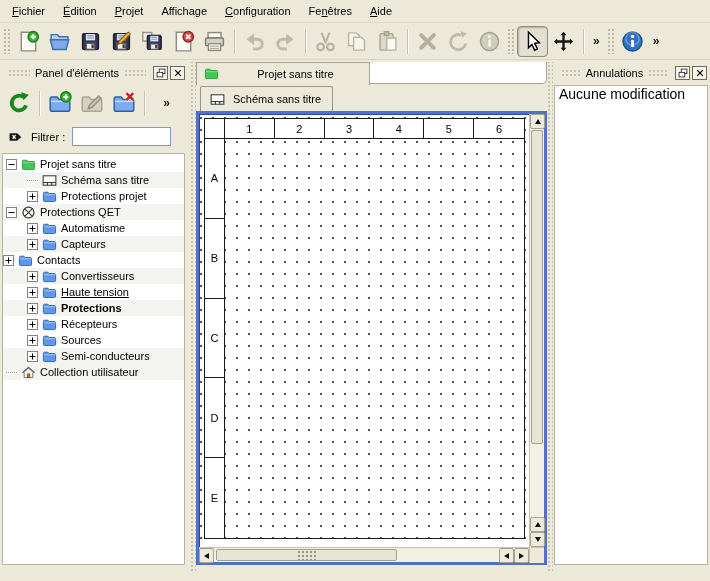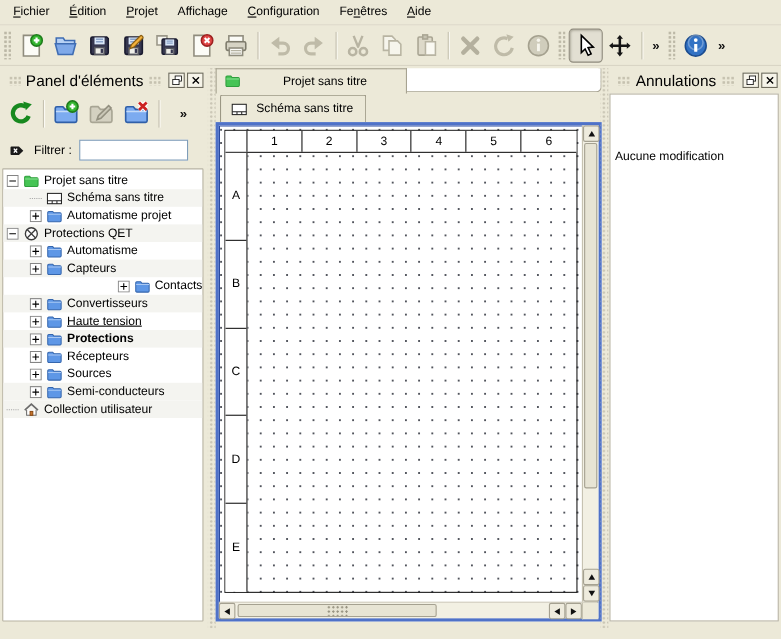--- a/index.html
+++ b/index.html
@@ -37,21 +37,21 @@
   #right-dock { left:553px; width:157px; }
   .vsplitter { position:absolute; top:62px; bottom:10px; width:7px;
     background-image: radial-gradient(circle, #c9c5b4 1px, transparent 1.2px);
     background-size: 4px 4px; background-position: 1px 30px; }
   #splitter-left { left:189px; } #splitter-right { left:546px; }
 
   .dock-title { height:20px; display:flex; align-items:center; padding:0 3px; margin-top:1px; }
   .dock-grip { flex:1; height:9px; margin:0 5px;
     background-image: radial-gradient(circle, #c6c2b0 1.1px, transparent 1.3px);
     background-size: 4px 4px; }
-  .dock-title-label { font-size:14px; }
+  .dock-title-label { font-size:11px; }
   .dock-btn { width:15px; height:14px; margin-left:2px; background:#f6f4e9;
               border:1px solid #6e6b5d; display:flex; align-items:center; justify-content:center; }
   .dock-btn svg { width:10px; height:10px; }
 
   .panel-toolbar { height:40px; display:flex; align-items:center; padding:0 3px; }
   .panel-toolbar .tb-btn { width:32px; height:32px; }
   .panel-toolbar .tb-btn svg { width:24px; height:24px; }
   .panel-toolbar .tb-chevron { margin-left:auto; margin-right:10px; }
 
   .filter-row { height:27px; display:flex; align-items:center; gap:7px; padding:0 7px; }
@@ -124,21 +124,21 @@
     background-image: radial-gradient(circle, #969280 1px, transparent 1.15px);
     background-size: 4px 4px; }
   .tri { width:0; height:0; }
   .tri-up    { border-left:3.5px solid transparent; border-right:3.5px solid transparent; border-bottom:5px solid #111; }
   .tri-down  { border-left:3.5px solid transparent; border-right:3.5px solid transparent; border-top:5px solid #111; }
   .tri-left  { border-top:3.5px solid transparent; border-bottom:3.5px solid transparent; border-right:5px solid #111; }
   .tri-right { border-top:3.5px solid transparent; border-bottom:3.5px solid transparent; border-left:5px solid #111; }
   .sb-corner { width:15px; height:15px; background:#ece9d8; border-left:1px solid #c6c2b1; }
 
   .undo-list { flex:1; margin:2px 2px 2px 1px; background:#fff; border:1px solid #b7b3a2; }
-  .undo-item { height:16px; display:flex; align-items:center; padding:0 4px; font-size:11px;margin-top:48px; }
+  .undo-item { height:16px; display:flex; align-items:center; padding:0 4px; font-size:14px; }
 </style>
 </head>
 <body>
 
 <div class="menubar" id="menubar">
     <span class="menu-item"><u>F</u>ichier</span>
     <span class="menu-item"><u>É</u>dition</span>
     <span class="menu-item"><u>P</u>rojet</span>
     <span class="menu-item">Afficha<u>g</u>e</span>
     <span class="menu-item"><u>C</u>onfiguration</span>
@@ -422,21 +422,21 @@
             <path d="M2.5 5.5h6" stroke="#000"></path>
             <path d="M5.5 2.5v6" stroke="#000"></path>
           </svg>
         </span>
         <span class="tree-ico">
           <svg viewBox="0 0 16 16" width="100%" height="100%">
             <path d="M1.5 4.6c0-.7.4-1.2 1.1-1.2h3.7l1.2 1.4h5.9c.7 0 1.1.5 1.1 1.2v6.2c0 .7-.4 1.2-1.1 1.2H2.6c-.7 0-1.1-.5-1.1-1.2z" fill="#5e97e6" stroke="#3566ad"></path>
             <path d="M1.9 6.1h12.5" stroke="#a9c8f3"></path>
           </svg>
         </span>
-        <span class="tree-label">Automatisme projet</span>
+        <span class="tree-label">Protections projet</span>
       </div>
       <div class="tree-row alt" style="padding-left: 3px;">
         <span class="tree-exp">
           <svg viewBox="0 0 11 11" width="11" height="11">
             <rect x="0.5" y="0.5" width="10" height="10" fill="#fff" stroke="#848484"></rect>
             <path d="M2.5 5.5h6" stroke="#000"></path>
           </svg>
         </span>
         <span class="tree-ico">
           <svg viewBox="0 0 16 16" width="100%" height="100%">
@@ -471,21 +471,21 @@
           </svg>
         </span>
         <span class="tree-ico">
           <svg viewBox="0 0 16 16" width="100%" height="100%">
             <path d="M1.5 4.6c0-.7.4-1.2 1.1-1.2h3.7l1.2 1.4h5.9c.7 0 1.1.5 1.1 1.2v6.2c0 .7-.4 1.2-1.1 1.2H2.6c-.7 0-1.1-.5-1.1-1.2z" fill="#5e97e6" stroke="#3566ad"></path>
             <path d="M1.9 6.1h12.5" stroke="#a9c8f3"></path>
           </svg>
         </span>
         <span class="tree-label">Capteurs</span>
       </div>
-      <div class="tree-row" style=" justify-content: flex-end;">
+      <div class="tree-row" style="">
         <span class="tree-exp">
           <svg viewBox="0 0 11 11" width="11" height="11">
             <rect x="0.5" y="0.5" width="10" height="10" fill="#fff" stroke="#848484"></rect>
             <path d="M2.5 5.5h6" stroke="#000"></path>
             <path d="M5.5 2.5v6" stroke="#000"></path>
           </svg>
         </span>
         <span class="tree-ico">
           <svg viewBox="0 0 16 16" width="100%" height="100%">
             <path d="M1.5 4.6c0-.7.4-1.2 1.1-1.2h3.7l1.2 1.4h5.9c.7 0 1.1.5 1.1 1.2v6.2c0 .7-.4 1.2-1.1 1.2H2.6c-.7 0-1.1-.5-1.1-1.2z" fill="#5e97e6" stroke="#3566ad"></path>

